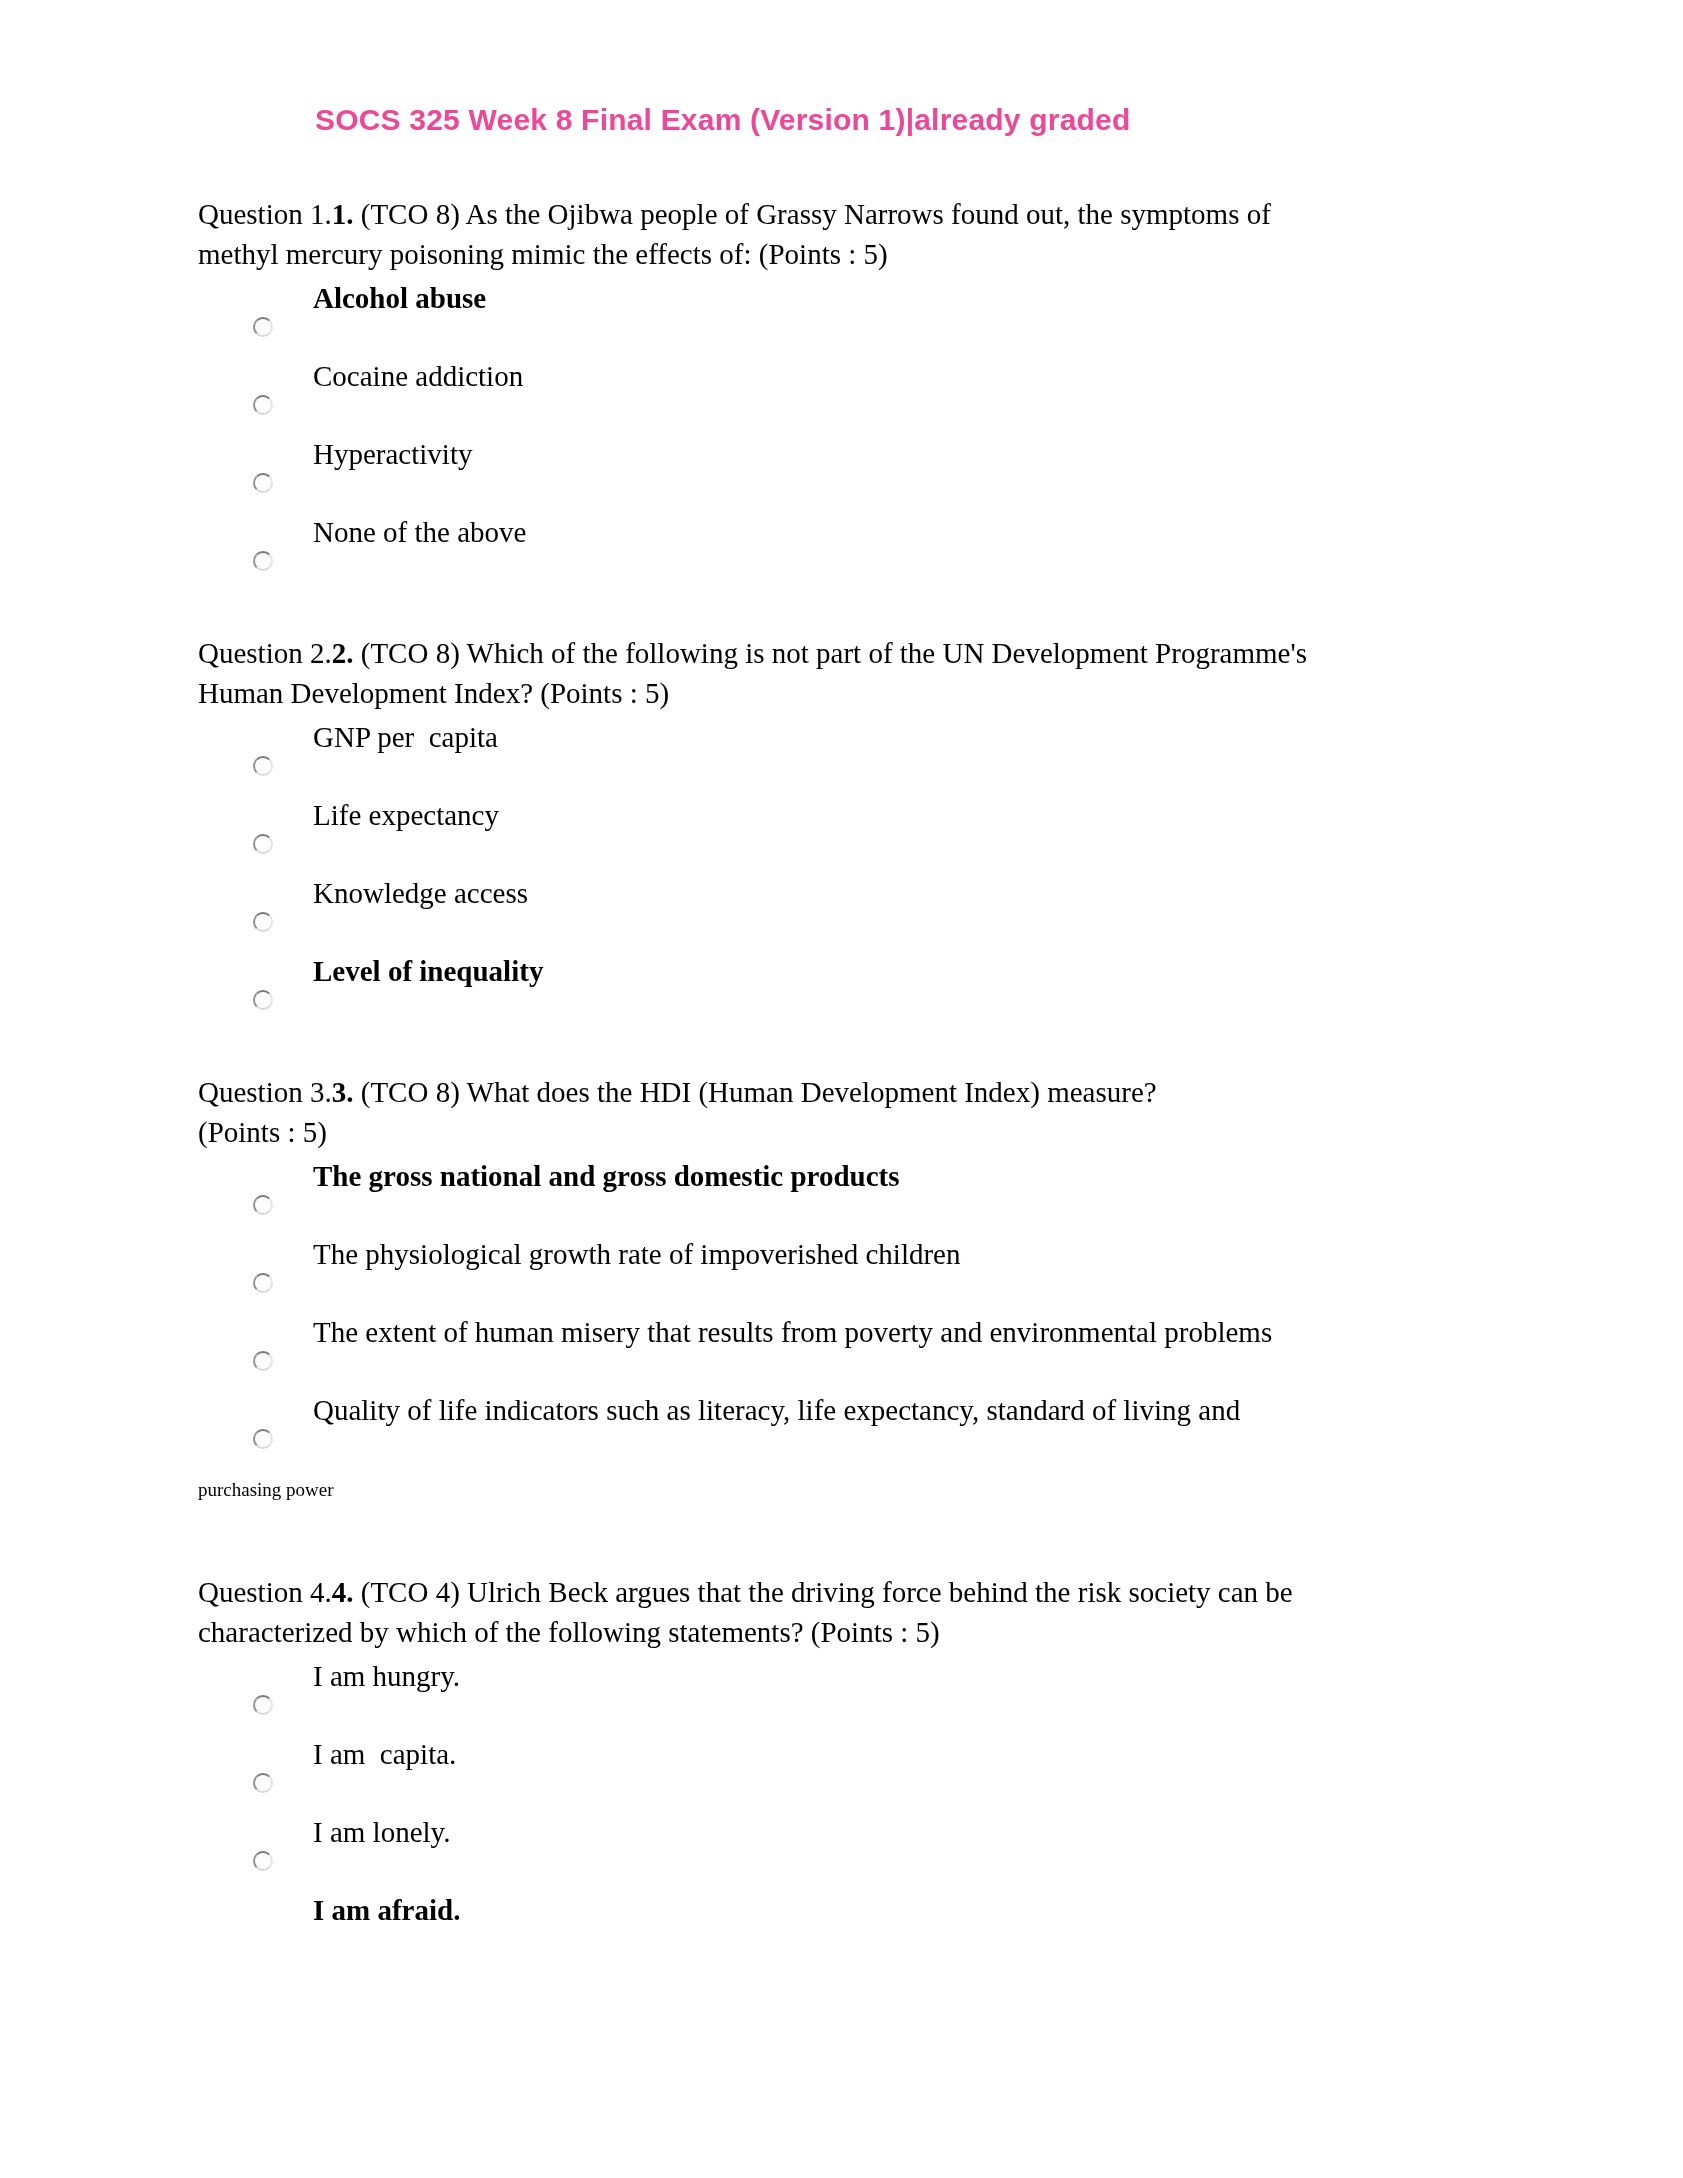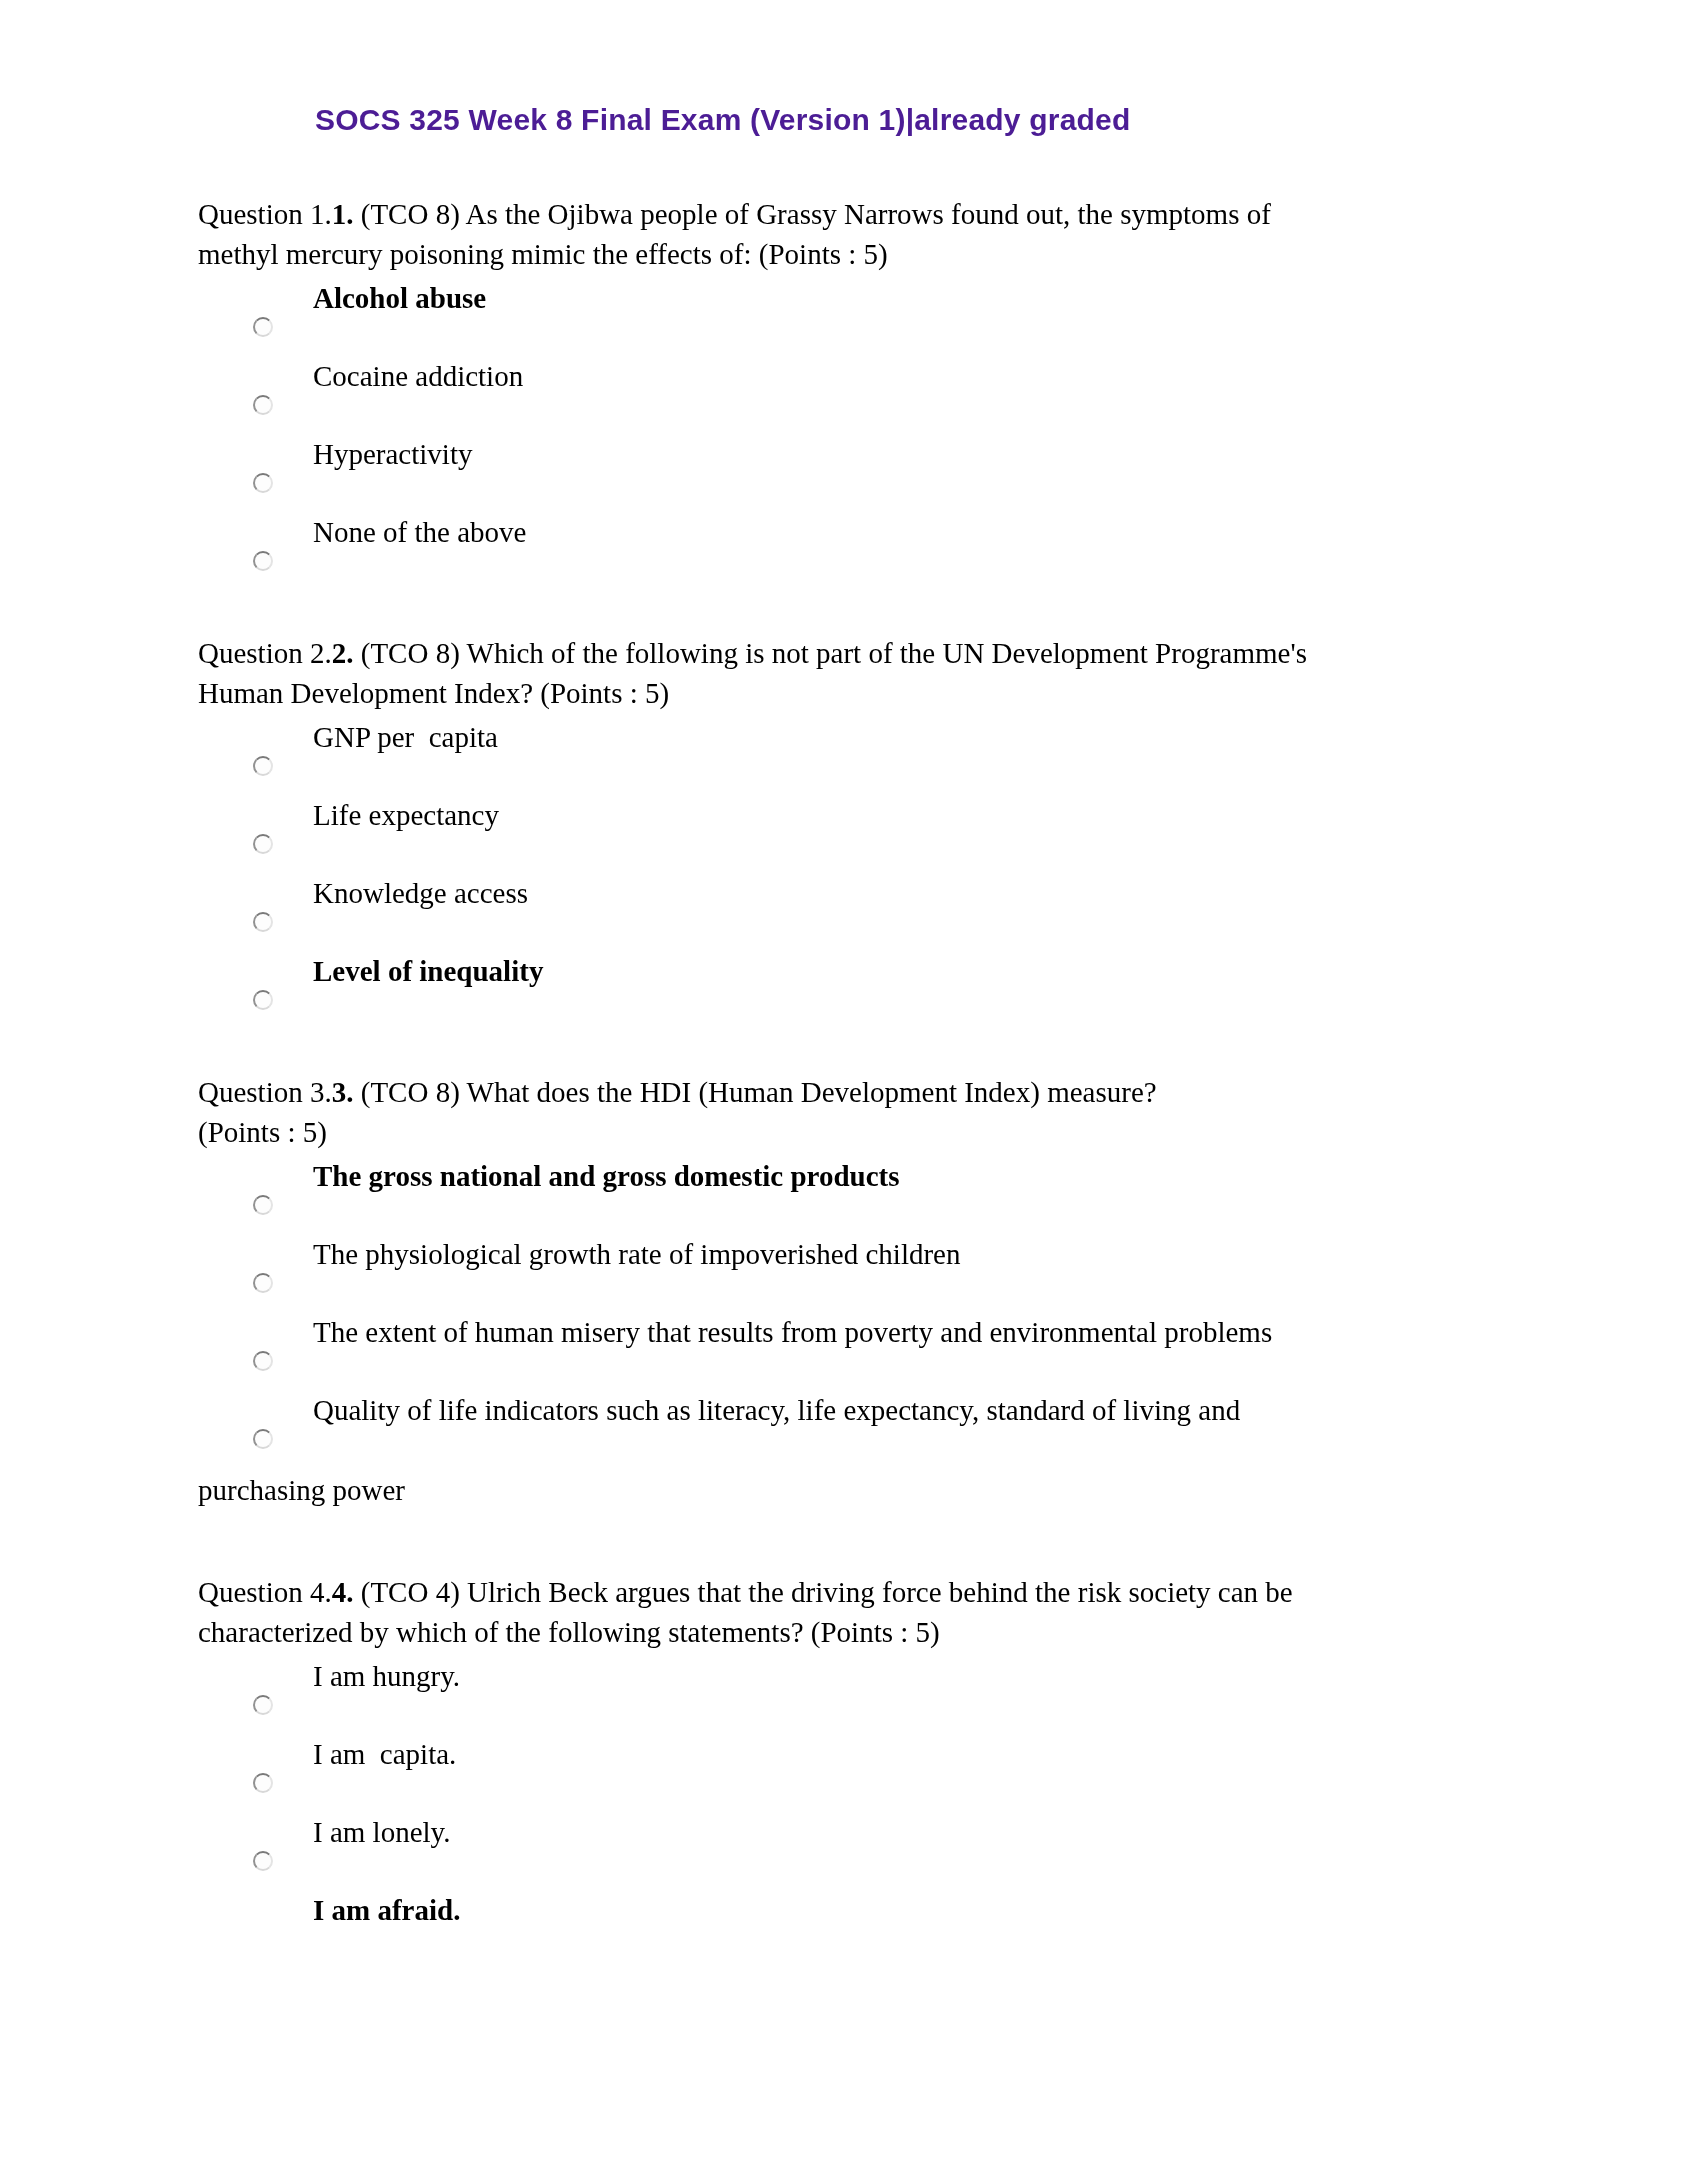--- a/index.html
+++ b/index.html
@@ -16,21 +16,21 @@
   }
   .page {
     padding: 101px 188px 0 198px;
     box-sizing: border-box;
   }
   .title {
     font-family: "Liberation Sans", sans-serif;
     font-weight: bold;
     font-size: 30px;
     line-height: 38px;
-    color: #4c1d95;
+    color: #ec4899;
     margin: 0 0 0 117px;
     letter-spacing: 0.2px;
   }
   .question {
     margin-top: 62px;
   }
   #questions > .question:first-child {
     margin-top: 55px;
   }
   .qline {
@@ -66,21 +66,21 @@
     border-radius: 50%;
     background: #fdfdfd;
     border: 2px solid;
     border-color: #7a7a7a #e4e4e4 #d8d8d8 #929292;
     margin: -1px 0 0 -60px;
     box-sizing: content-box;
   }
   .continuation {
     margin-left: -115px;
     margin-top: 21px;
-    font-size: 29px;
+    font-size: 19px;
     line-height: 40px;
     white-space: pre-wrap;
   }
 </style>
 </head>
 <body>
 
 <div class="page">
   <h1 class="title">SOCS 325 Week 8 Final Exam (Version 1)|already graded</h1>
   <div id="questions">

